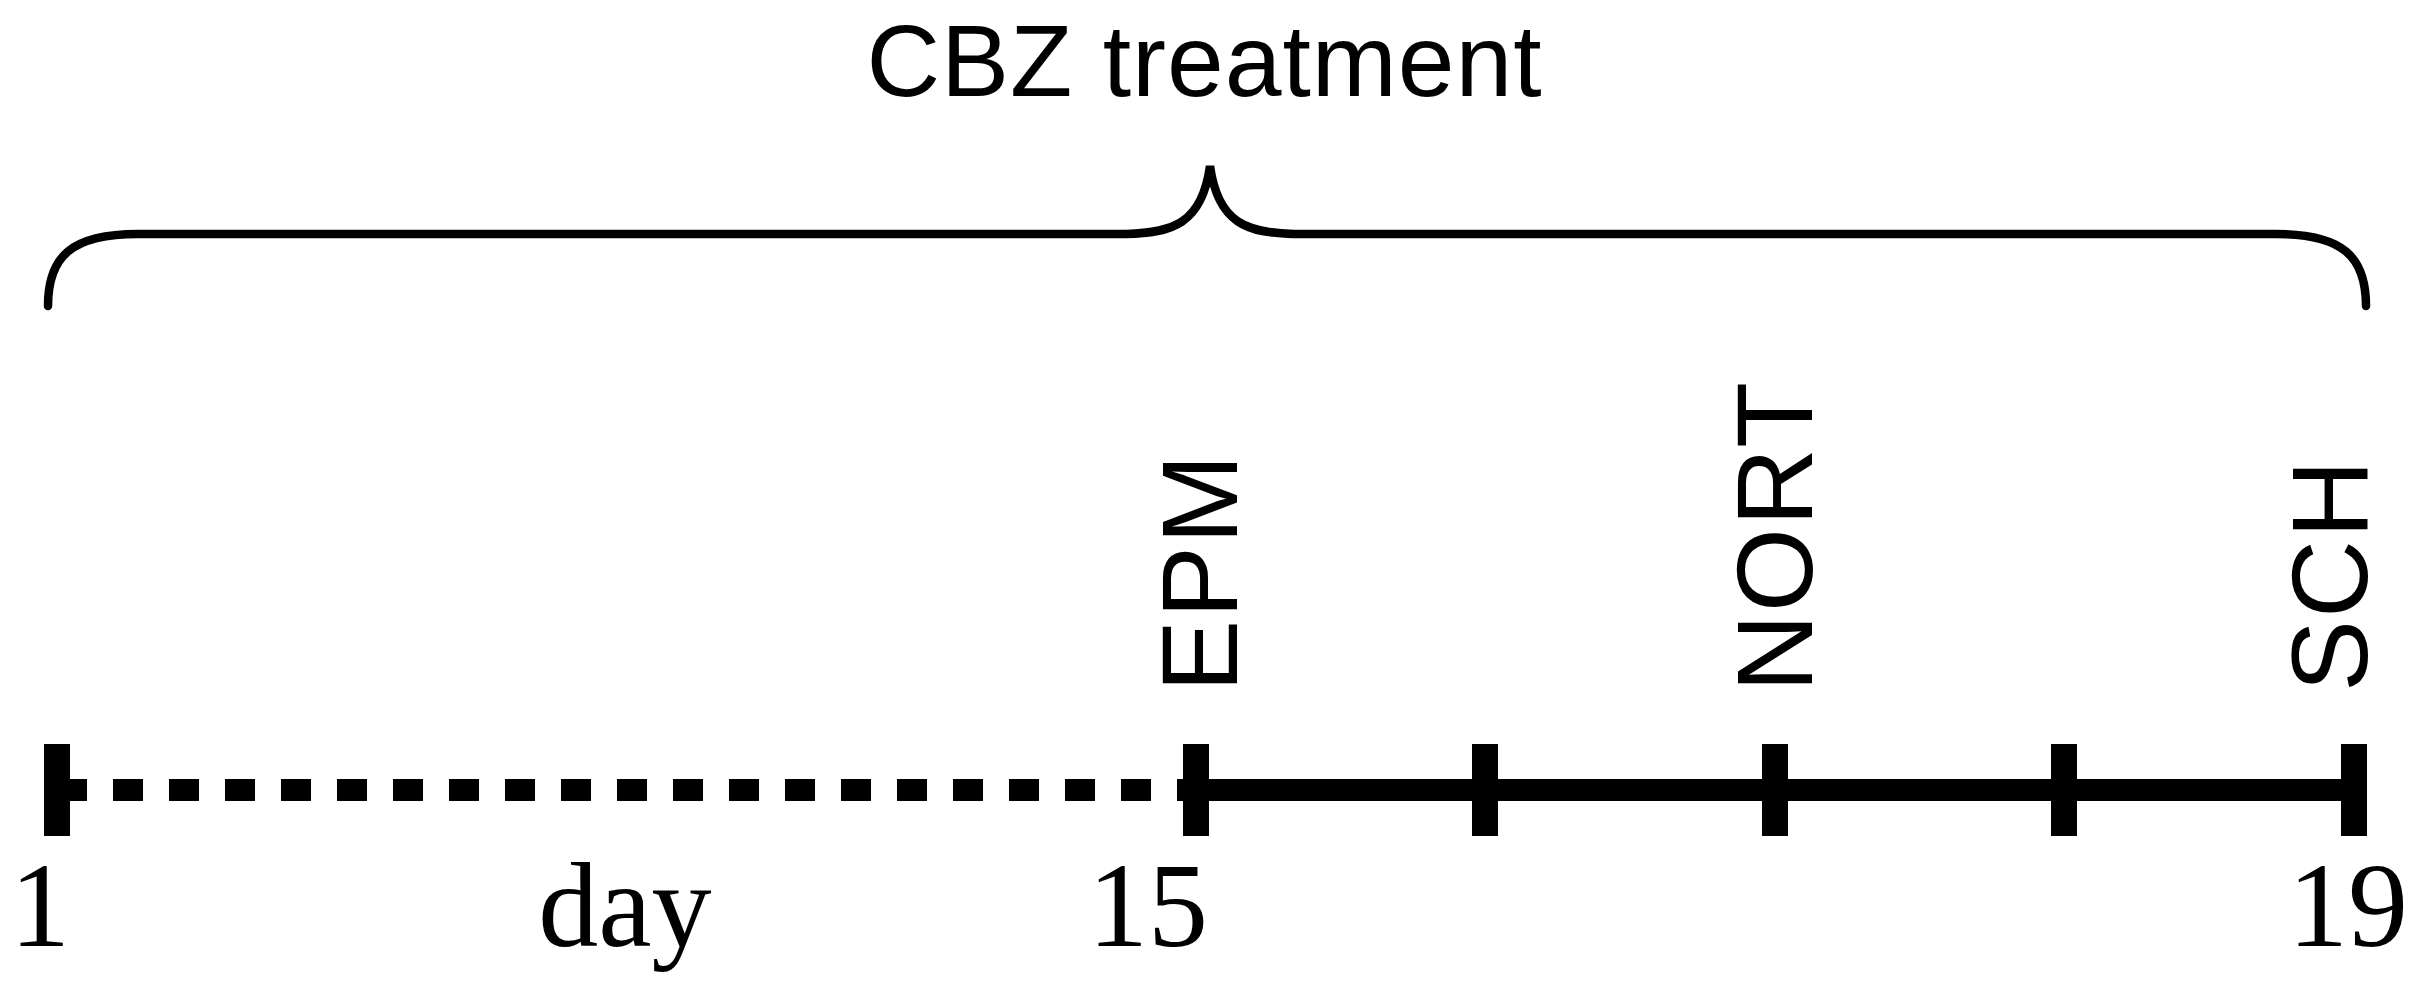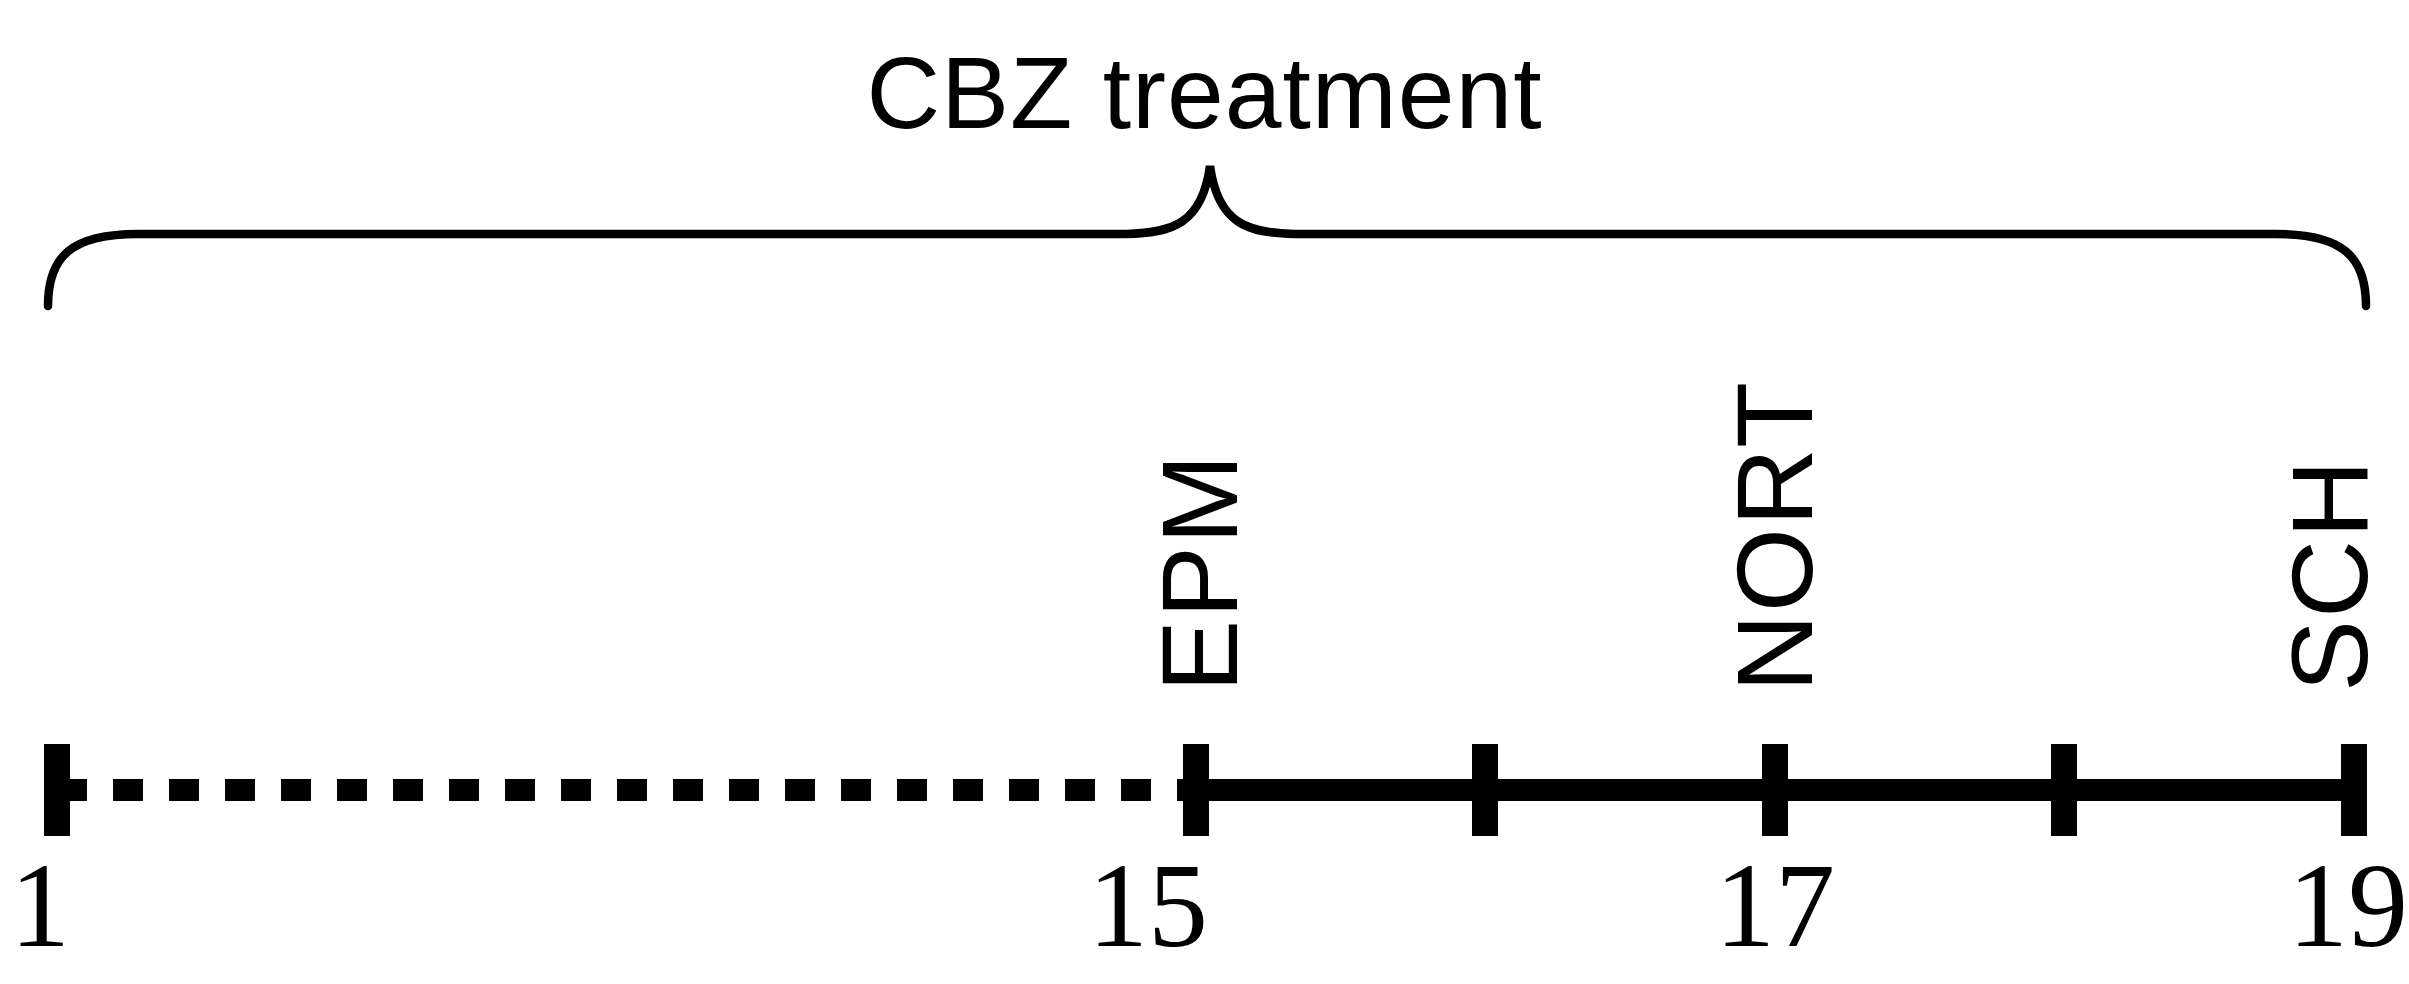--- a/index.html
+++ b/index.html
@@ -20,21 +20,20 @@
     left: 0;
     top: 10px;
     width: 2409px;
     text-align: center;
     font-family: "Liberation Sans", sans-serif;
     font-size: 102px;
     line-height: 1.0;
     color: #000000;
     letter-spacing: 1px;
     white-space: nowrap;
-    margin-top: 32px;
   }
   .brace-svg {
     position: absolute;
     left: 0;
     top: 0;
     width: 2409px;
     height: 984px;
   }
   .event-label {
     position: absolute;
@@ -104,17 +103,17 @@
   <div class="tl-solid" style="left: 1196px; width: 1158px;"></div>
 
   <div class="tick" style="left: 44px;"></div>
   <div class="tick" style="left: 1183px;"></div>
   <div class="tick" style="left: 1472px;"></div>
   <div class="tick" style="left: 1762px;"></div>
   <div class="tick" style="left: 2051px;"></div>
   <div class="tick" style="left: 2341px;"></div>
 
   <div class="axis-label" style="left: 0px; width: 80px;">1</div>
+  <div class="axis-label" style="left: 445px; width: 360px;">day</div>
   <div class="axis-label" style="left: 1048px; width: 200px;">15</div>
-  <div class="axis-label" style="left: 1675px; width: 200px;">17</div>
   <div class="axis-label" style="left: 2248px; width: 200px;">19</div>
 
 </div>
 
 </body></html>

